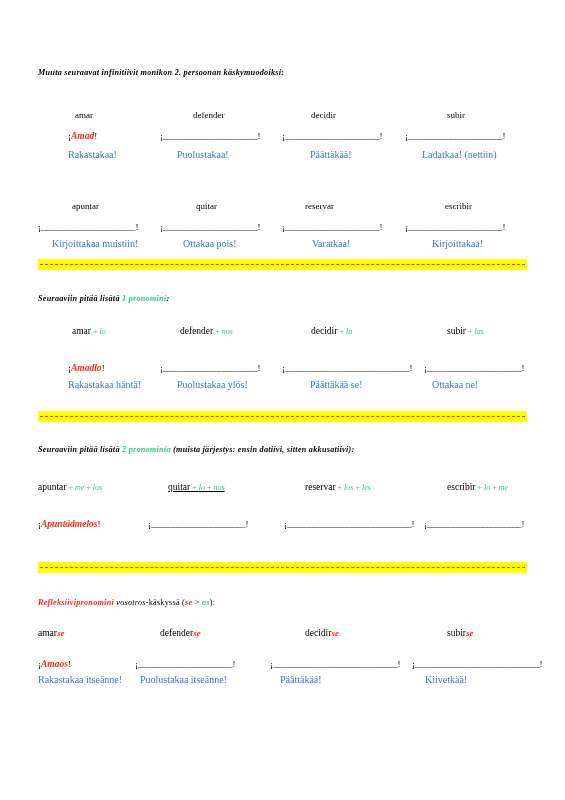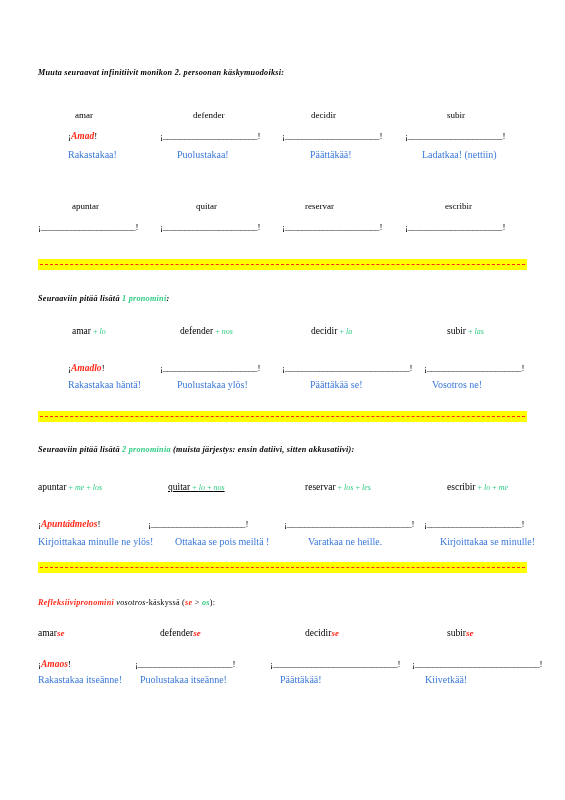--- a/index.html
+++ b/index.html
@@ -166,20 +166,26 @@
     <span class="cell verb-head" style="left:445px;">escribir</span>
   </div>
 
   <div class="row" style="top:222px;">
     <span class="cell blank" style="left:38px;">¡______________________!</span>
     <span class="cell blank" style="left:160px;">¡______________________!</span>
     <span class="cell blank" style="left:282px;">¡______________________!</span>
     <span class="cell blank" style="left:405px;">¡______________________!</span>
   </div>
 
+  <div class="row" style="top:238px;">
+    <span class="cell fi" style="left:52px;">Kirjoittakaa muistiin!</span>
+    <span class="cell fi" style="left:183px;">Ottakaa pois!</span>
+    <span class="cell fi" style="left:312px;">Varatkaa!</span>
+    <span class="cell fi" style="left:432px;">Kirjoittakaa!</span>
+  </div>
 
   <div class="sep" style="top:259px;"></div>
 
   <div class="instr" style="top:294px;"><span>Seuraaviin pitää lisätä </span><span class="green">1 pronomini</span><span>:</span></div>
 
   <div class="row" style="top:326px;">
     <span class="cell" style="left:72px;"><span class="verb-label">amar</span><span class="plus"> + </span><span class="pron">lo</span></span>
     <span class="cell" style="left:180px;"><span class="verb-label">defender</span><span class="plus"> + </span><span class="pron">nos</span></span>
     <span class="cell" style="left:311px;"><span class="verb-label">decidir</span><span class="plus"> + </span><span class="pron">la</span></span>
     <span class="cell" style="left:447px;"><span class="verb-label">subir</span><span class="plus"> + </span><span class="pron">las</span></span>
@@ -189,47 +195,41 @@
     <span class="cell" style="left:68px;"><span class="excl">¡</span><span class="answer">Amad</span><span class="answer gpron">lo</span><span class="excl">!</span></span>
     <span class="cell blank" style="left:160px;">¡______________________!</span>
     <span class="cell blank" style="left:282px;">¡_____________________________!</span>
     <span class="cell blank" style="left:424px;">¡______________________!</span>
   </div>
 
   <div class="row" style="top:379px;">
     <span class="cell fi" style="left:68px;">Rakastakaa häntä!</span>
     <span class="cell fi" style="left:177px;">Puolustakaa ylös!</span>
     <span class="cell fi" style="left:310px;">Päättäkää se!</span>
-    <span class="cell fi" style="left:432px;">Vosotros ne!</span>
+    <span class="cell fi" style="left:432px;">Ottakaa ne!</span>
   </div>
 
   <div class="sep" style="top:411px;"></div>
 
   <div class="instr" style="top:445px;"><span>Seuraaviin pitää lisätä </span><span class="green">2 pronominia</span><span> (muista järjestys: ensin datiivi, sitten akkusatiivi):</span></div>
 
   <div class="row" style="top:482px;">
     <span class="cell" style="left:38px;"><span class="verb-label">apuntar</span><span class="plus"> + </span><span class="pron">me</span><span class="plus"> + </span><span class="pron">los</span></span>
     <span class="cell" style="left:168px;text-decoration:underline;"><span class="verb-label">quitar</span><span class="plus"> + </span><span class="pron">lo</span><span class="plus"> + </span><span class="pron">nos</span></span>
     <span class="cell" style="left:305px;"><span class="verb-label">reservar</span><span class="plus"> + </span><span class="pron">los</span><span class="plus"> + </span><span class="pron">les</span></span>
     <span class="cell" style="left:447px;"><span class="verb-label">escribir</span><span class="plus"> + </span><span class="pron">lo</span><span class="plus"> + </span><span class="pron">me</span></span>
   </div>
 
   <div class="row" style="top:519px;">
     <span class="cell" style="left:38px;"><span class="excl">¡</span><span class="answer">Apuntádmelos</span><span class="excl">!</span></span>
     <span class="cell blank" style="left:148px;">¡______________________!</span>
     <span class="cell blank" style="left:284px;">¡_____________________________!</span>
     <span class="cell blank" style="left:424px;">¡______________________!</span>
   </div>
 
-  <div class="row" style="top:536px;">
-    <span class="cell fi" style="left:38px;">Kirjoittakaa minulle ne ylös!</span>
-    <span class="cell fi" style="left:175px;">Ottakaa se pois meiltä !</span>
-    <span class="cell fi" style="left:308px;">Varatkaa ne heille.</span>
-    <span class="cell fi" style="left:440px;">Kirjoittakaa se minulle!</span>
-  </div>
 
   <div class="sep" style="top:562px;"></div>
 
   <div class="instr" style="top:598px;"><span class="red">Refleksiivipronomini</span><span> </span><span class="instr-normal">vosotros</span><span style="font-style:normal;font-weight:normal;">-käskyssä (</span><span class="red">se</span><span style="font-style:normal;font-weight:normal;"> &gt; </span><span class="green">os</span><span style="font-style:normal;font-weight:normal;">):</span></div>
 
   <div class="row" style="top:628px;">
     <span class="cell" style="left:38px;"><span class="verb-label">amar</span><span class="se-red">se</span></span>
     <span class="cell" style="left:160px;"><span class="verb-label">defender</span><span class="se-red">se</span></span>
     <span class="cell" style="left:305px;"><span class="verb-label">decidir</span><span class="se-red">se</span></span>
     <span class="cell" style="left:447px;"><span class="verb-label">subir</span><span class="se-red">se</span></span>

